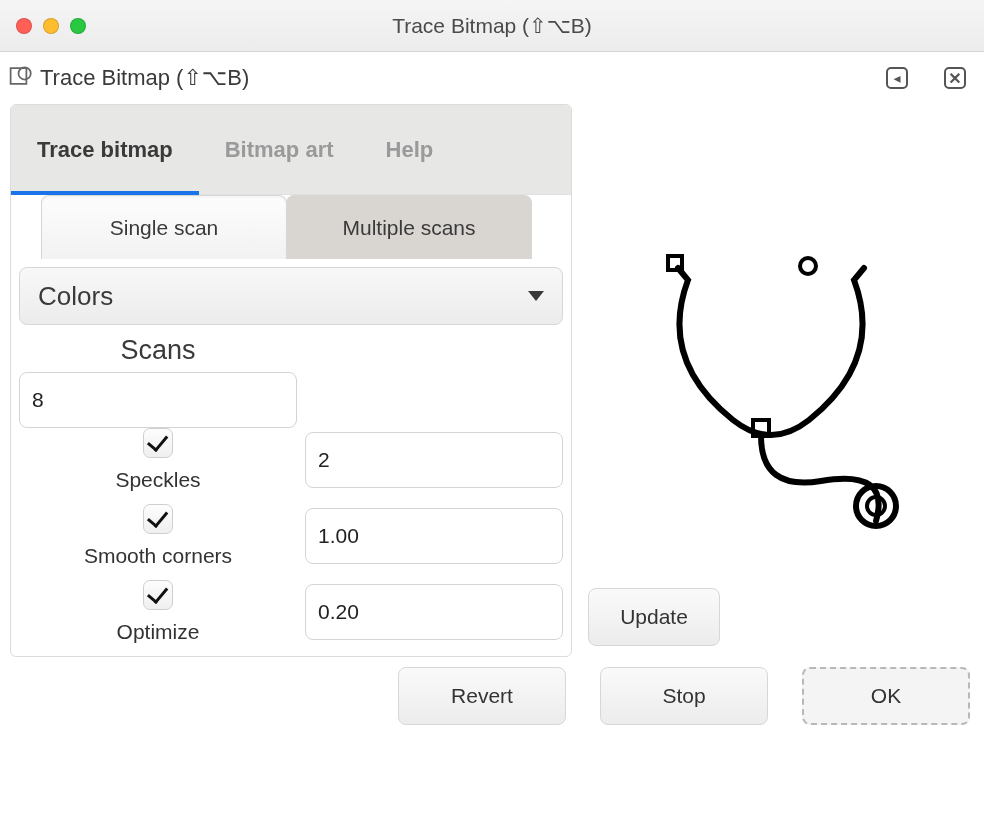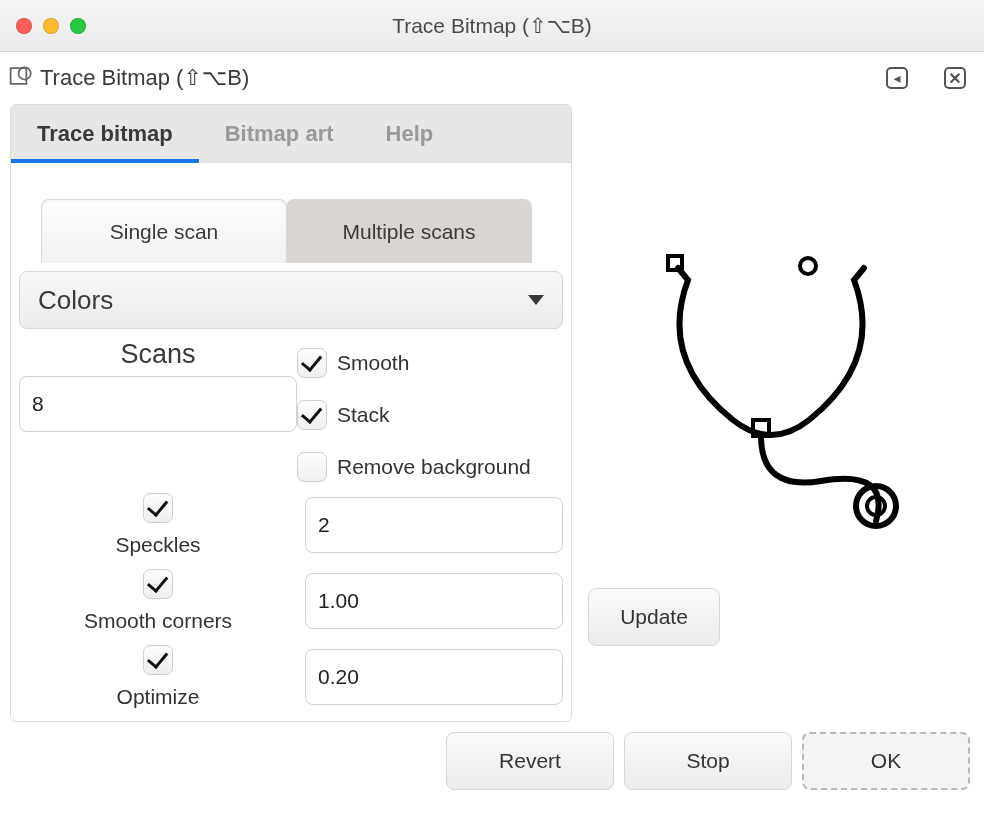--- a/index.html
+++ b/index.html
@@ -45,21 +45,21 @@
     border: 1px solid #dcdcdc;
     border-radius: 6px;
     background: #fff;
     overflow: hidden;
   }
   .right-pane { flex: 1; padding-left: 6px; display: flex; flex-direction: column; }
 
   
   .tabstrip {
     display: flex;
-    height: 58px;
+    height: 90px;
     background: #e7e7e6;
     border-bottom: 1px solid #e0e0e0;
     align-items: stretch;
   }
   .tabstrip .main-tab {
     padding: 0 26px;
     display: flex; align-items: center;
     font-size: 22px; font-weight: 600; color: #9a9a9a;
     cursor: pointer;
   }
@@ -71,21 +71,20 @@
     content: ""; position: absolute; left: 0; right: 0; bottom: -1px;
     height: 4px; background: #1a73e8;
   }
 
   
   .subtabs {
     display: flex;
     height: 64px;
     background: #fff;
     padding-left: 30px;
-    margin-top: 36px;
   }
   .subtab {
     flex: 0 0 246px;
     border: 1px solid #d7d7d7;
     border-bottom: none;
     background: #d9d6d2;
     display: flex; align-items: center; justify-content: center;
     font-size: 21px; color: #3a3a3a;
     border-top-left-radius: 8px; border-top-right-radius: 8px;
     margin-right: -1px;
@@ -166,21 +165,21 @@
     font-size: 21px; color: #333;
     cursor: pointer;
     padding: 0 28px;
     user-select: none;
   }
   .btn.wide { min-width: 168px; }
   .btn.ok  { border: 2px dashed #b8b8b8; background: #f4f4f4; }
 
   
   .bottom-row {
-    display: flex; justify-content: flex-end; gap: 10px;
+    display: flex; justify-content: flex-end; gap: 34px;
     padding: 10px 14px 0 0;
     margin-left: 27px;
   }
 </style>
 </head>
 <body>
 
 <div class="titlebar">
   <div class="traffic-lights">
     <div class="tl tl-close"></div>
@@ -231,34 +230,20 @@
         <span class="caret-down"></span>
       </div>
     </div>
 
     <div class="scan-area">
       <div class="scan-left">
         <div class="scans-label">Scans</div>
         <div class="spin">
           <input value="8" style="">
 
-        </div>
-      </div>
-      <div class="scan-right">
-        <div class="chk-row">
-          <div class="chk checked"></div>
-          <span class="chk-label">Smooth</span>
-        </div>
-        <div class="chk-row">
-          <div class="chk checked"></div>
-          <span class="chk-label">Stack</span>
-        </div>
-        <div class="chk-row">
-          <div class="chk"></div>
-          <span class="chk-label">Remove background</span>
         </div>
       </div>
     </div>
 
 
     <div class="option-grid">
       <div class="chk-row">
         <div class="chk checked"></div>
         <span class="chk-label">Speckles</span>
       </div>

